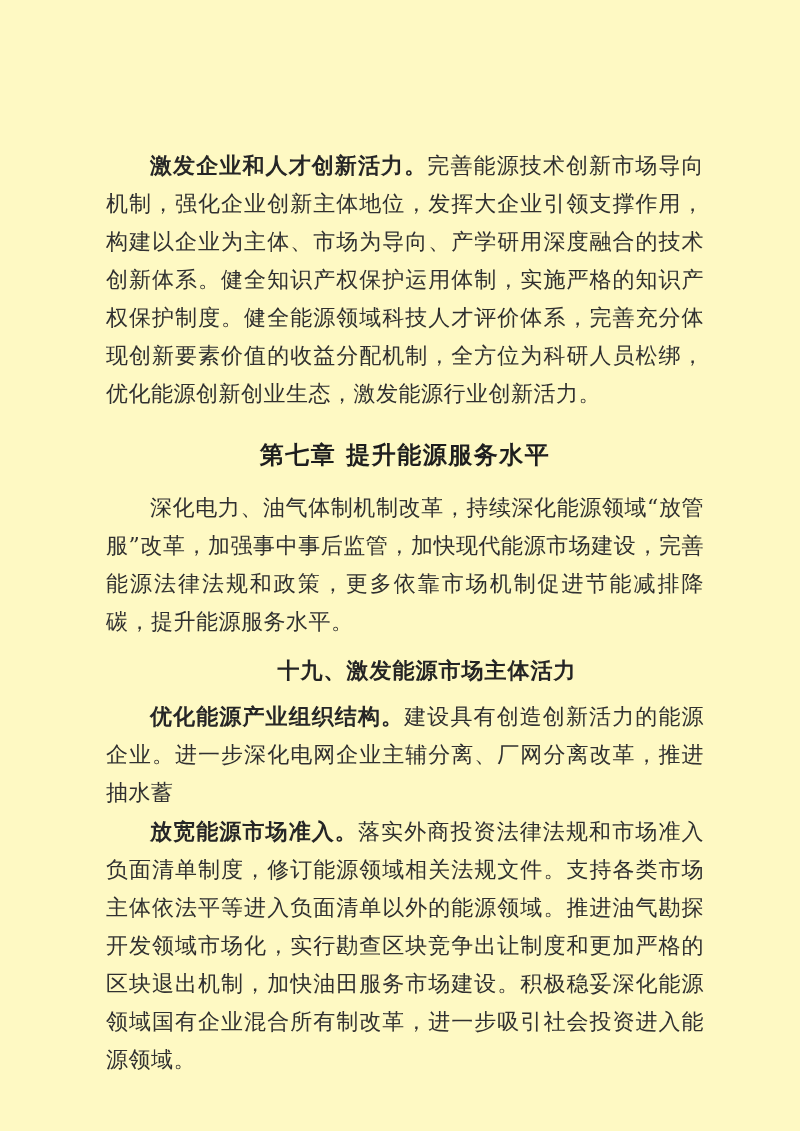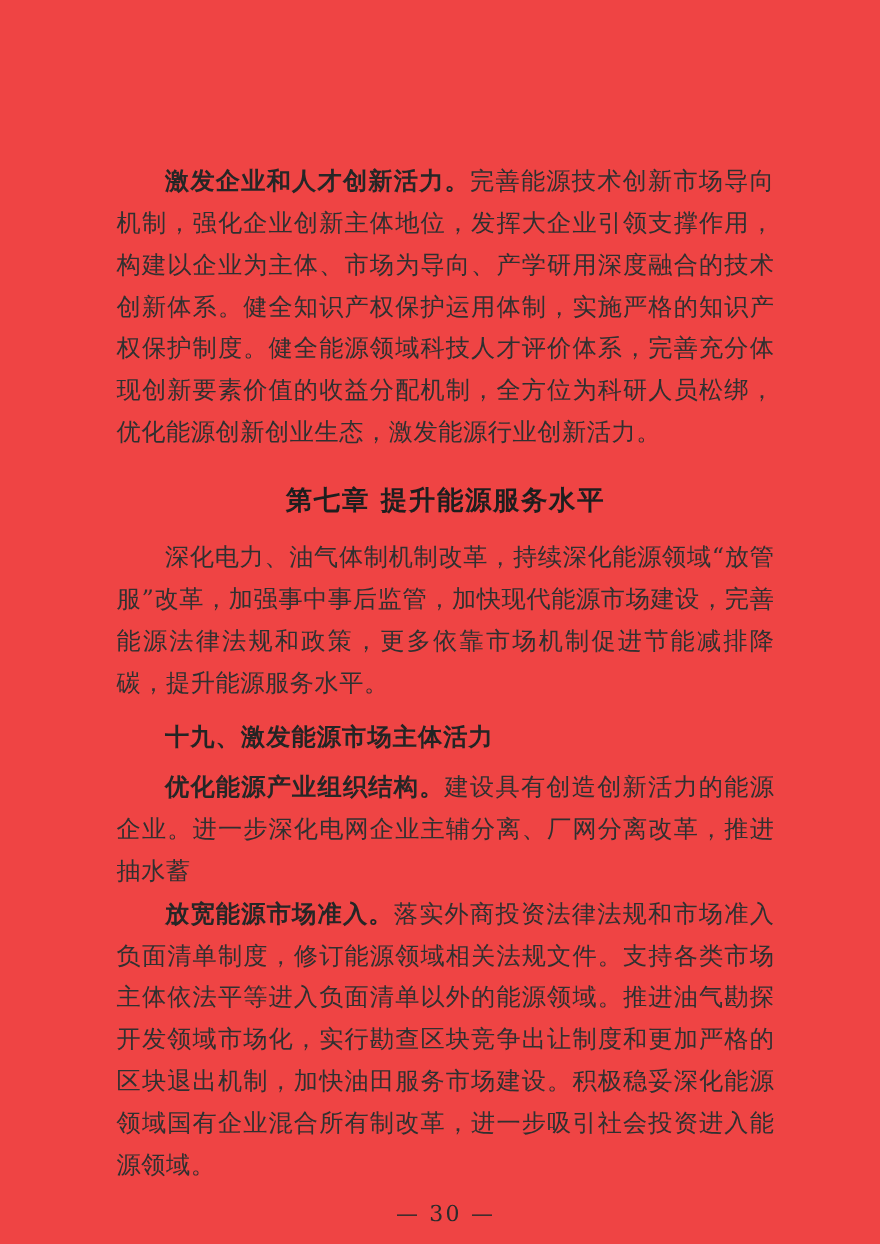--- a/index.html
+++ b/index.html
@@ -5,21 +5,21 @@
   html, body {
     margin: 0;
     padding: 0;
     background: #ffffff;
   }
   .page {
     position: relative;
     width: 800px;
     height: 1131px;
     margin: 0 auto;
-    background: #ef4444;
+    background: #fef9c3;
     box-sizing: border-box;
     padding: 146px 96px 0 106px;
     font-family: "DejaVu Serif", "Liberation Serif", serif;
     color: #303030;
     overflow: hidden;
   }
   .para {
     margin: 0;
     font-size: 22px;
     line-height: 38px;
@@ -45,20 +45,21 @@
   }
   .section-heading {
     margin: 14px 0 10px 0;
     font-size: 22px;
     line-height: 32px;
     font-weight: bold;
     text-indent: 2em;
     letter-spacing: 1px;
     color: #242424;
     font-family: "DejaVu Sans", "Liberation Sans", sans-serif;
+    text-align: center;
   }
   .page-number {
     margin-top: 10px;
     font-size: 20px;
     line-height: 28px;
     text-align: center;
     letter-spacing: 2px;
     color: #2b2b2b;
   }
 </style>
@@ -72,15 +73,14 @@
   <h1 class="chapter-heading">第七章 提升能源服务水平</h1>
 
   <p class="para">深化电力、油气体制机制改革，持续深化能源领域“放管服”改革，加强事中事后监管，加快现代能源市场建设，完善能源法律法规和政策，更多依靠市场机制促进节能减排降碳，提升能源服务水平。</p>
 
   <h2 class="section-heading">十九、激发能源市场主体活力</h2>
 
   <p class="para"><span class="lead">优化能源产业组织结构。</span><span>建设具有创造创新活力的能源企业。进一步深化电网企业主辅分离、厂网分离改革，推进抽水蓄</span></p>
 
   <p class="para"><span class="lead">放宽能源市场准入。</span><span>落实外商投资法律法规和市场准入负面清单制度，修订能源领域相关法规文件。支持各类市场主体依法平等进入负面清单以外的能源领域。推进油气勘探开发领域市场化，实行勘查区块竞争出让制度和更加严格的区块退出机制，加快油田服务市场建设。积极稳妥深化能源领域国有企业混合所有制改革，进一步吸引社会投资进入能源领域。</span></p>
 
-  <div class="page-number">— 30 —</div>
 
 </div>
 
 </body></html>

